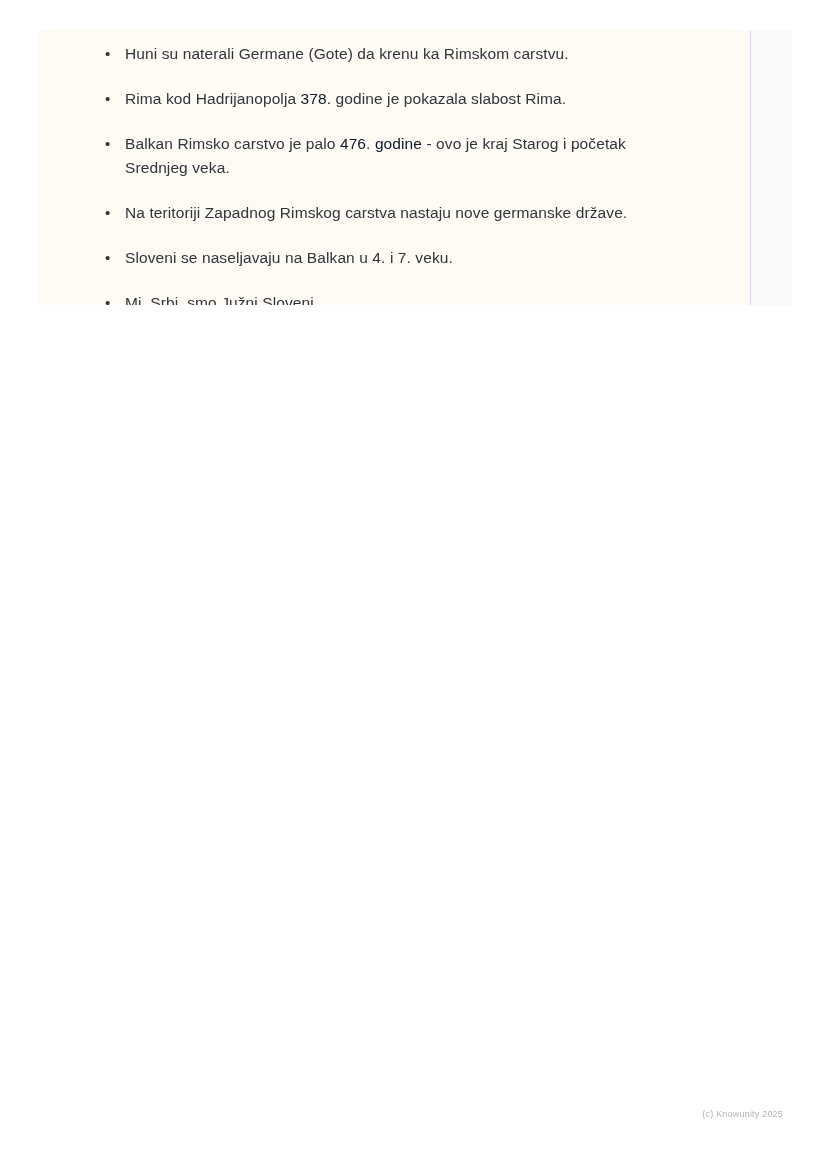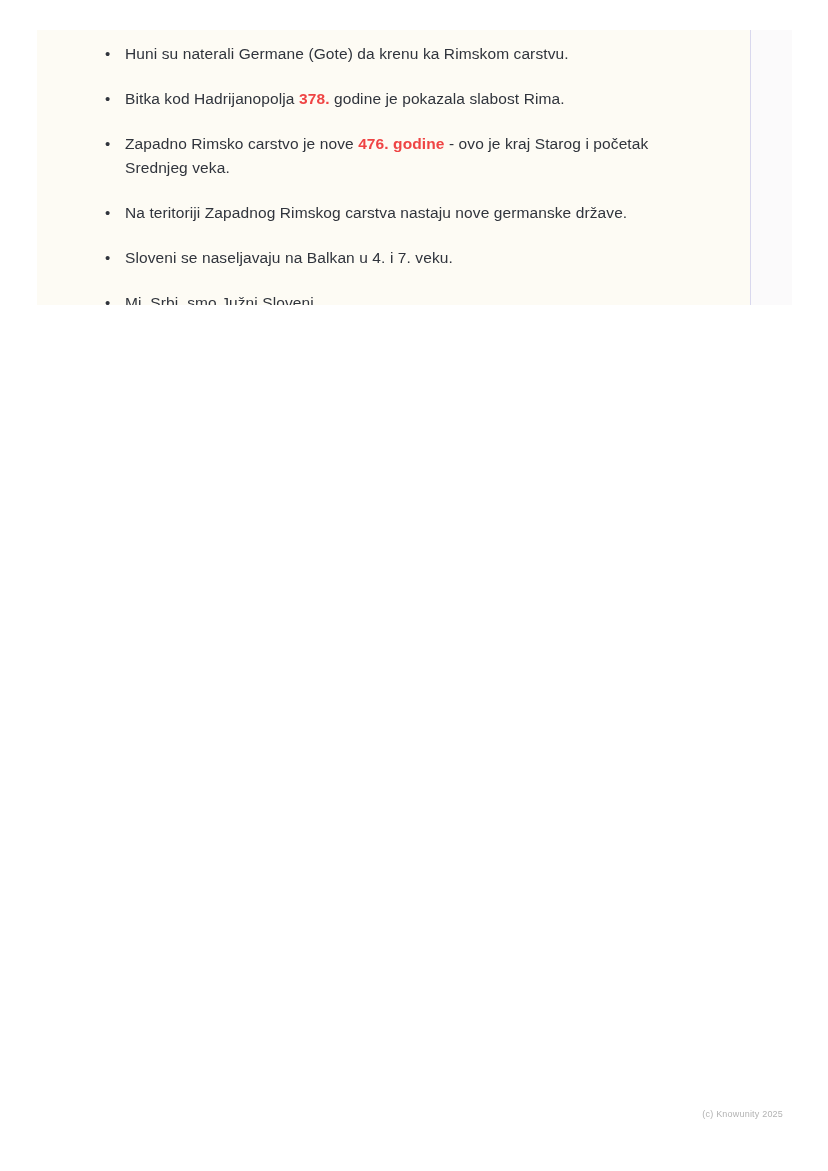--- a/index.html
+++ b/index.html
@@ -92,22 +92,22 @@
     content: "•";
     position: absolute;
     left: 8px;
     top: 0;
     color: #30343c;
     font-size: 15px;
     line-height: 1.55;
   }
 
   .bullet-item b {
-    font-weight: 700;
-    color: #ef4444;
+    font-weight: 400;
+    color: #0f172a;
   }
 
   .footer-credit {
     position: absolute;
     right: 45px;
     bottom: 52px;
     font-size: 9px;
     color: #b3b3b3;
     letter-spacing: 0.2px;
     font-family: "Liberation Sans", sans-serif;
@@ -117,22 +117,22 @@
 <body>
 
 <div class="page">
 
   <div class="note-card">
     <div class="note-right-strip"></div>
     <div class="note-divider"></div>
     <div class="note-card-inner">
       <ul class="bullet-list">
           <li class="bullet-item"><span>Huni su naterali Germane (Gote) da krenu ka Rimskom carstvu.</span></li>
-          <li class="bullet-item"><span>Bitka kod Hadrijanopolja </span><b>378.</b><span> godine je pokazala slabost Rima.</span></li>
-          <li class="bullet-item"><span>Zapadno Rimsko carstvo je nove </span><b>476. godine</b><span> - ovo je kraj Starog i početak Srednjeg veka.</span></li>
+          <li class="bullet-item"><span>Rima kod Hadrijanopolja </span><b>378.</b><span> godine je pokazala slabost Rima.</span></li>
+          <li class="bullet-item"><span>Balkan Rimsko carstvo je palo </span><b>476. godine</b><span> - ovo je kraj Starog i početak Srednjeg veka.</span></li>
           <li class="bullet-item"><span>Na teritoriji Zapadnog Rimskog carstva nastaju nove germanske države.</span></li>
           <li class="bullet-item"><span>Sloveni se naseljavaju na Balkan u 4. i 7. veku.</span></li>
           <li class="bullet-item"><span>Mi, Srbi, smo Južni Sloveni.</span></li>
         </ul>
     </div>
   </div>
 
   <div class="footer-credit">(c) Knowunity 2025</div>
 
 </div>

